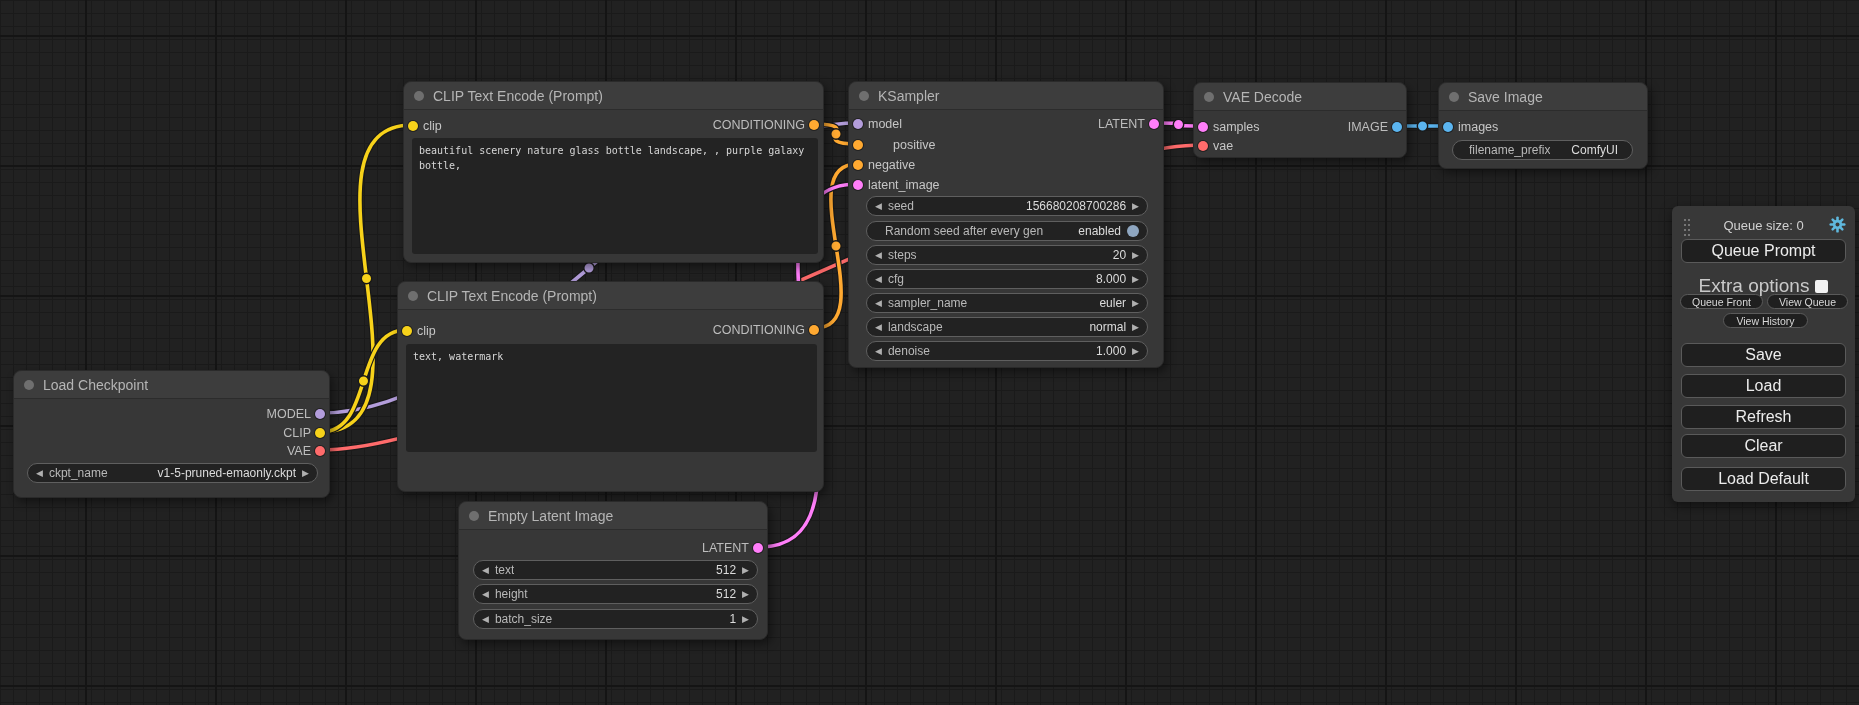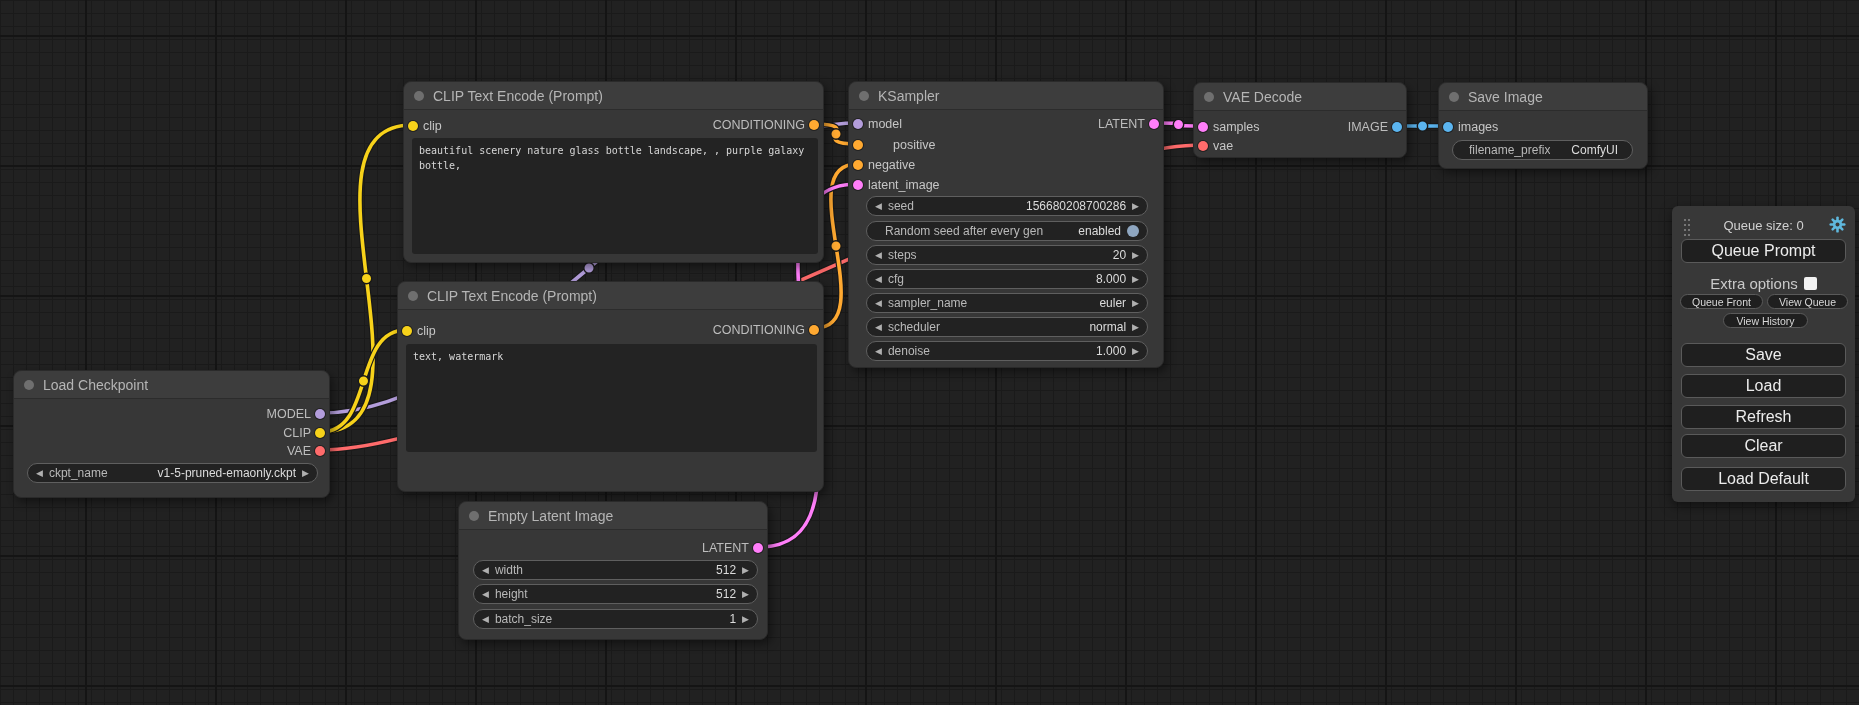--- a/index.html
+++ b/index.html
@@ -49,21 +49,21 @@
   .qsize{position:absolute;left:0;right:0;top:12px;text-align:center;color:#d0d0d0;font-size:13px;}
   .drag{position:absolute;left:12px;top:13px;width:2px;height:2px;background:#8a8a8a;border-radius:50%;
     box-shadow:4px 0 0 #8a8a8a,0 5px 0 #8a8a8a,4px 5px 0 #8a8a8a,0 10px 0 #8a8a8a,4px 10px 0 #8a8a8a,0 15px 0 #8a8a8a,4px 15px 0 #8a8a8a;}
   .gear{position:absolute;right:9px;top:10px;width:17px;height:17px;}
   .qbtn{position:absolute;left:9px;width:165px;height:24px;background:#1f1f1f;border:1px solid #5a5a5a;
     border-radius:6px;color:#ececec;font-size:16px;display:flex;align-items:center;justify-content:center;
     box-sizing:border-box;cursor:pointer;white-space:nowrap;}
   .qsmall{position:absolute;height:15px;background:#1f1f1f;border:1px solid #5a5a5a;border-radius:8px;
     color:#d8d8d8;font-size:10.5px;display:flex;align-items:center;justify-content:center;box-sizing:border-box;cursor:pointer;white-space:nowrap;}
   .extra{position:absolute;left:0;right:0;top:69px;display:flex;align-items:center;justify-content:center;gap:6px;
-    color:#c9c9c9;font-size:15px;}
+    color:#c9c9c9;font-size:19px;}
   .cb{width:13px;height:13px;background:#f2f2f2;border-radius:2px;}
 </style>
 </head>
 <body>
 
 <svg id="wires" width="1859" height="705">
     <path d="M 321 413 C 511 413, 667 123, 857 123" fill="none" stroke="#191919" stroke-width="6" stroke-linecap="round"></path>
     <path d="M 321 413 C 511 413, 667 123, 857 123" fill="none" stroke="#b39ddb" stroke-width="3.6" stroke-linecap="round"></path>
     <circle cx="589" cy="268" r="5.2" fill="#b39ddb" stroke="#191919" stroke-width="1.4"></circle>
     <path d="M 321 432 C 449.0812242290025 432, 283.9187757709975 125, 412 125" fill="none" stroke="#191919" stroke-width="6" stroke-linecap="round"></path>
@@ -175,42 +175,42 @@
     <span class="warrow">▶</span>
   </div>
   <div class="widget" style="left:17px;top:211px;width:282px;">
     <span class="warrow">◀</span>
     <span class="wlabel">sampler_name</span>
     <span class="wvalue">euler</span>
     <span class="warrow">▶</span>
   </div>
   <div class="widget" style="left:17px;top:235px;width:282px;">
     <span class="warrow">◀</span>
-    <span class="wlabel">scheduler</span>
+    <span class="wlabel">landscape</span>
     <span class="wvalue">normal</span>
     <span class="warrow">▶</span>
   </div>
   <div class="widget" style="left:17px;top:259px;width:282px;">
     <span class="warrow">◀</span>
     <span class="wlabel">denoise</span>
     <span class="wvalue">1.000</span>
     <span class="warrow">▶</span>
   </div>
 </div>
 
 <div class="node" style="left:458px;top:501px;width:310px;height:139px;text-decoration:underline;">
   <div class="ntitle">
     <span class="cdot"></span>
     <span class="ttext">Empty Latent Image</span>
   </div>
   <div class="slot out" style="top:39px;right:18px;">LATENT</div>
   <div class="pdot" style="top: 41px; right: 4px; background-color: rgb(255, 126, 249);"></div>
   <div class="widget" style="left:14px;top:58px;width:285px;">
     <span class="warrow">◀</span>
-    <span class="wlabel">width</span>
+    <span class="wlabel">text</span>
     <span class="wvalue">512</span>
     <span class="warrow">▶</span>
   </div>
   <div class="widget" style="left:14px;top:82px;width:285px;">
     <span class="warrow">◀</span>
     <span class="wlabel">height</span>
     <span class="wvalue">512</span>
     <span class="warrow">▶</span>
   </div>
   <div class="widget" style="left:14px;top:107px;width:285px;">

